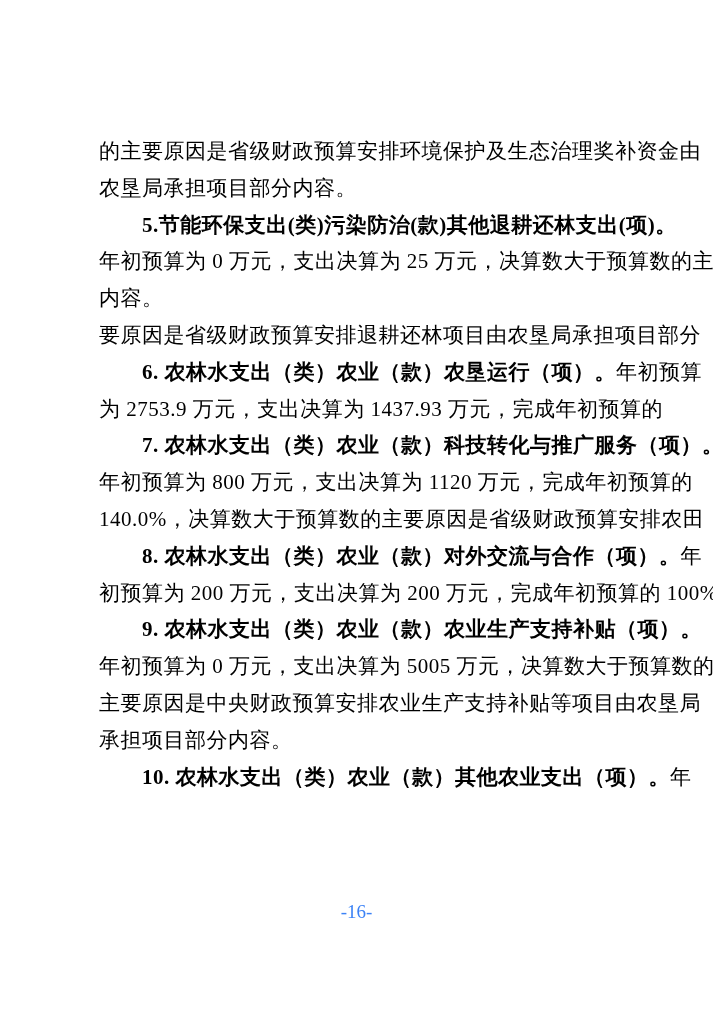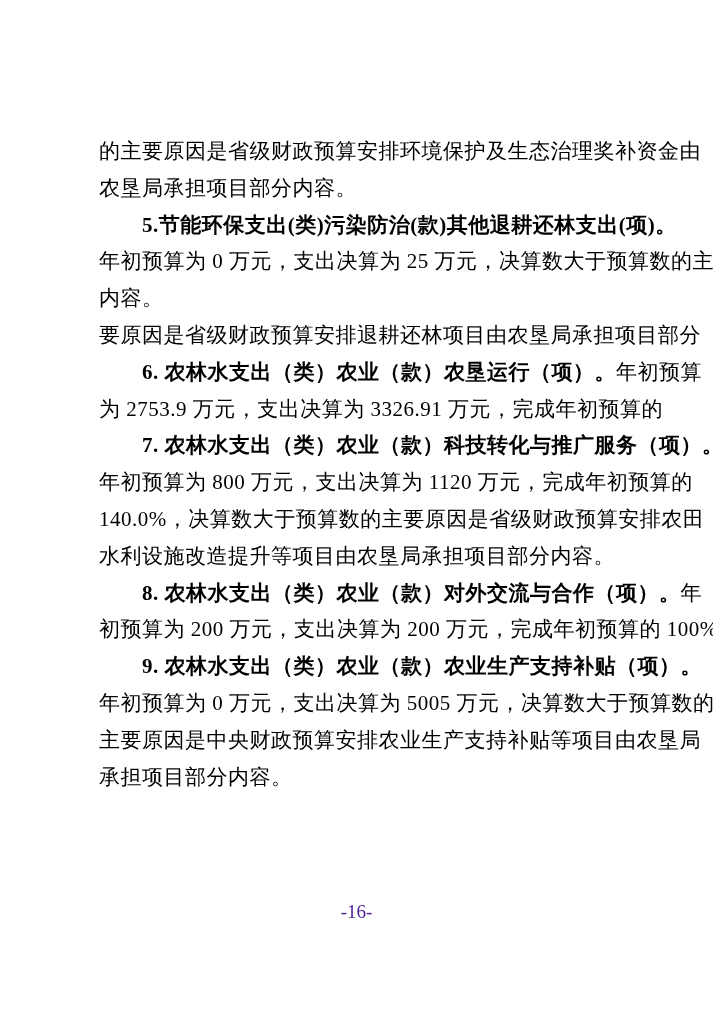--- a/index.html
+++ b/index.html
@@ -42,41 +42,41 @@
   .run { font-weight: 400; }
   .run.b { font-weight: 700; }
   .page-footer {
     position: absolute;
     left: 0;
     top: 898px;
     width: 100%;
     text-align: center;
     font-size: 19px;
     line-height: 28px;
-    color: #4c1d95;
+    color: #3b82f6;
   }
 </style>
 </head>
 <body>
 
 <div class="page">
   <div class="doc-body">
       <div class="line"><span class="run">的主要原因是省级财政预算安排环境保护及生态治理奖补资金由</span></div>
       <div class="line pend"><span class="run">农垦局承担项目部分内容。</span></div>
       <div class="line indent"><span class="run b">5.节能环保支出(类)污染防治(款)其他退耕还林支出(项)。</span></div>
       <div class="line"><span class="run">年初预算为 0 万元，支出决算为 25 万元，决算数大于预算数的主</span></div>
       <div class="line pend"><span class="run">内容。</span></div>
       <div class="line"><span class="run">要原因是省级财政预算安排退耕还林项目由农垦局承担项目部分</span></div>
       <div class="line indent"><span class="run b">6. 农林水支出（类）农业（款）农垦运行（项）。</span><span class="run">年初预算</span></div>
-      <div class="line"><span class="run">为 2753.9 万元，支出决算为 3326.91 万元，完成年初预算的</span></div>
+      <div class="line"><span class="run">为 2753.9 万元，支出决算为 1437.93 万元，完成年初预算的</span></div>
       <div class="line indent"><span class="run b">7. 农林水支出（类）农业（款）科技转化与推广服务（项）。</span></div>
       <div class="line"><span class="run">年初预算为 800 万元，支出决算为 1120 万元，完成年初预算的</span></div>
       <div class="line"><span class="run">140.0%，决算数大于预算数的主要原因是省级财政预算安排农田</span></div>
-      <div class="line pend"><span class="run">水利设施改造提升等项目由农垦局承担项目部分内容。</span></div>
       <div class="line indent"><span class="run b">8. 农林水支出（类）农业（款）对外交流与合作（项）。</span><span class="run">年</span></div>
       <div class="line pend"><span class="run">初预算为 200 万元，支出决算为 200 万元，完成年初预算的 100%。</span></div>
       <div class="line indent"><span class="run b">9. 农林水支出（类）农业（款）农业生产支持补贴（项）。</span></div>
       <div class="line"><span class="run">年初预算为 0 万元，支出决算为 5005 万元，决算数大于预算数的</span></div>
       <div class="line"><span class="run">主要原因是中央财政预算安排农业生产支持补贴等项目由农垦局</span></div>
       <div class="line pend"><span class="run">承担项目部分内容。</span></div>
+      <div class="line indent"><span class="run b">10. 农林水支出（类）农业（款）其他农业支出（项）。</span><span class="run">年</span></div>
     </div>
   <div class="page-footer">-16-</div>
 </div>
 
 </body></html>

